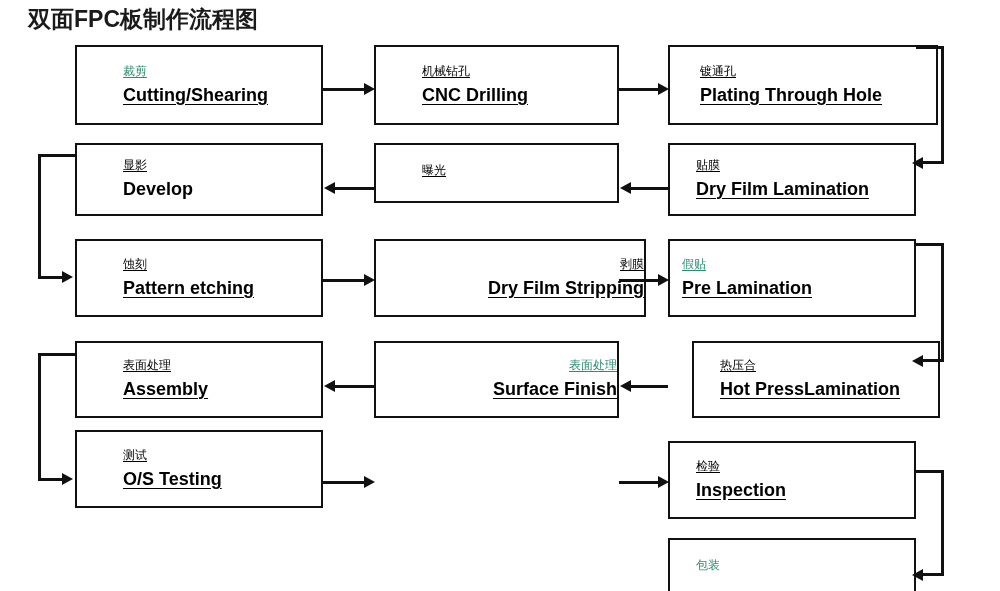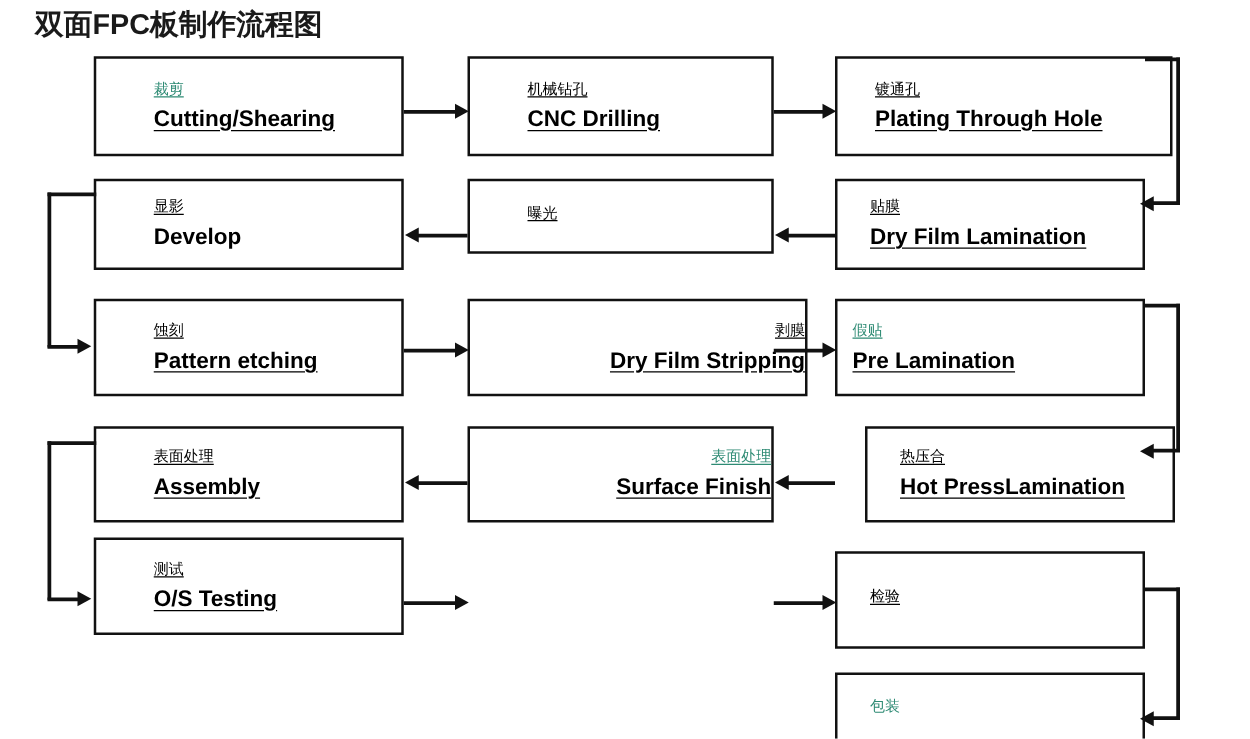--- a/index.html
+++ b/index.html
@@ -148,20 +148,21 @@
   </div>
 
   <div class="node" style="left:75px; top:430px; width:248px; height:78px;">
     <div class="cn blue">测试</div>
     <div class="en blue">O/S Testing</div>
   </div>
 
 
   <div class="node" style="left:668px; top:441px; width:248px; height:78px; padding-left:26px;">
     <div class="cn blue">检验</div>
+    <div class="en blue">Inspection</div>
   </div>
 
   <div class="node" style="left:668px; top:538px; width:248px; height:60px; padding-left:26px;">
     <div class="cn green noul">包装</div>
   </div>
 
   <div class="hline" style="left:323px; top:88px; width:43px;"></div>
   <div class="arrow right" style="left:364px; top:83px;"></div>
 
   <div class="hline" style="left:619px; top:88px; width:42px;"></div>

